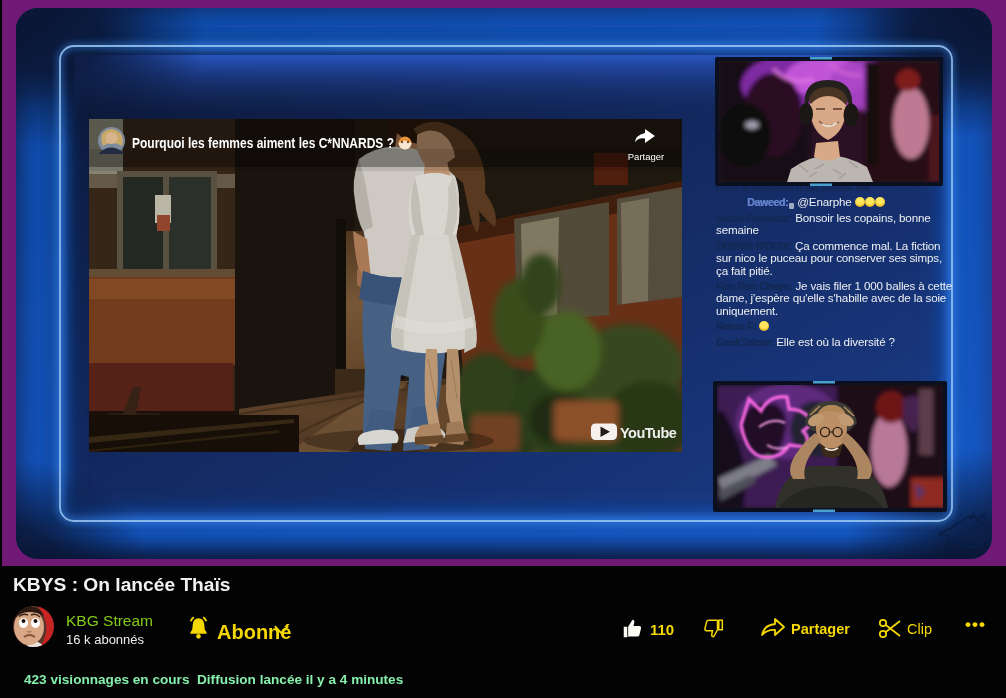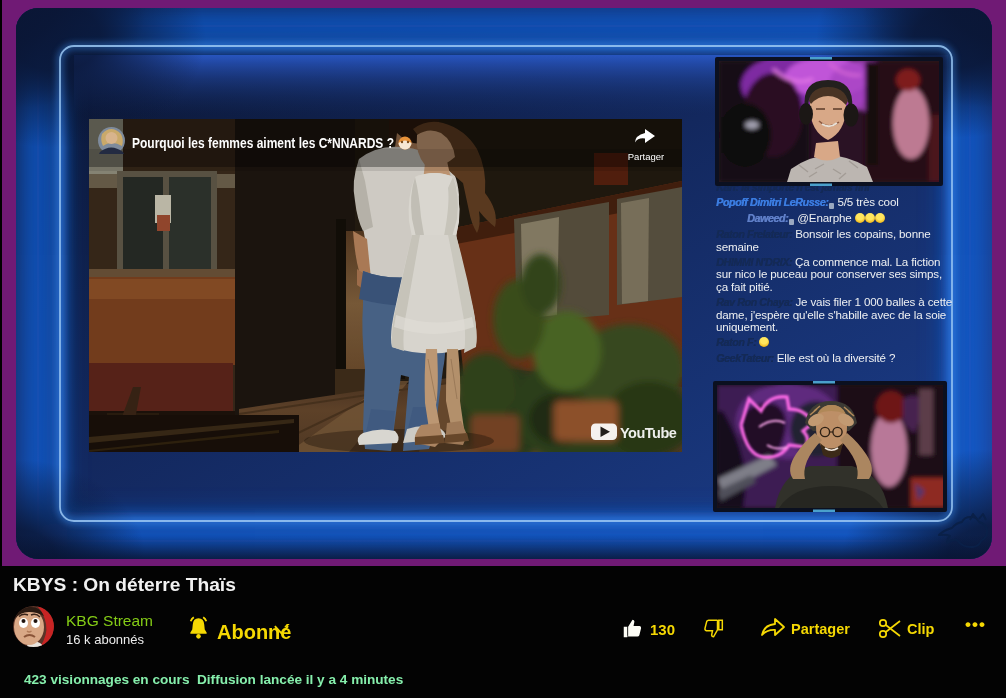--- a/index.html
+++ b/index.html
@@ -5,36 +5,36 @@
 html,body{margin:0;padding:0;background:#000;}
 body{width:1006px;height:698px;overflow:hidden;position:relative;font-family:"Liberation Sans",sans-serif;}
 #player{position:absolute;left:2px;top:0;width:1006px;height:566px;background:#701a75;}
 #screen{position:absolute;left:14px;top:8px;width:976px;height:551px;border-radius:22px;overflow:hidden;background:#0d1c44;}
 #video{position:absolute;left:73px;top:111px;width:593px;height:333px;}
 #cam1{position:absolute;left:699px;top:49px;width:228px;height:129px;z-index:4;}
 #cam2{position:absolute;left:697px;top:373px;width:234px;height:131px;z-index:4;}
 #chat{position:absolute;left:700px;top:172.5px;width:245px;height:209px;z-index:2;
   font-size:11.6px;line-height:12.3px;letter-spacing:-0.15px;color:#eef0f2;overflow:hidden;}
 #chat .m{margin-bottom:3.2px;white-space:nowrap;}
-#chat b{letter-spacing:-0.4px;font-size:10.7px;text-shadow:0.4px 0 0 currentColor;font-style:italic;}
+#chat b{letter-spacing:-0.4px;font-size:10.7px;text-shadow:0.4px 0 0 currentColor;}
 .u1{color:#3b7ce0;}
 .u2{color:#5f7fc8;padding-left:31px;}
 .u3{color:#142a56;}
 .em{display:inline-block;width:10px;height:10px;border-radius:50%;
   background:radial-gradient(circle at 50% 35%,#ffe65e 40%,#f0b81b 75%,#c8920a);vertical-align:-1px;}
 .badge{display:inline-block;width:5px;height:6px;background:#9aa8c0;border-radius:1px;vertical-align:-3px;margin-left:1px;}
 #below{position:absolute;left:0;top:566px;width:1006px;height:132px;background:#030303;color:#f1f1f1;}
 #title{position:absolute;left:13px;top:574px;font-size:19.2px;font-weight:bold;color:#f1f1f1;}
 #avatar{position:absolute;left:13px;top:606px;width:41px;height:41px;border-radius:50%;overflow:hidden;}
 #chname{position:absolute;left:66px;top:612px;font-size:15.5px;color:#84cc16;}
 #subs{position:absolute;left:66px;top:632px;font-size:13px;color:#ececec;}
 #abonne{position:absolute;left:217px;top:621px;font-size:20px;font-weight:bold;color:#f5d803;}
 #likes{position:absolute;left:650px;top:621px;font-size:15px;font-weight:bold;color:#f5d803;}
 #partager{position:absolute;left:791px;top:621px;font-size:14.5px;font-weight:bold;color:#f5d803;}
-#clip{position:absolute;left:907px;top:621px;font-size:14.5px;font-weight:bold;color:#f5d803;}
+#clip{position:absolute;left:907px;top:621px;font-size:14.5px;font-weight:normal;color:#f5d803;}
 #dots{position:absolute;left:965px;top:615px;font-size:17px;font-weight:bold;color:#f5d803;letter-spacing:1px;}
 #info{position:absolute;left:24px;top:672px;font-size:13.6px;font-weight:bold;color:#86efac;text-align:center;}
 .icon{position:absolute;}
 </style>
 </head>
 <body>
 <div id="player">
   <div id="screen">
     <svg id="bgfx" width="976" height="551" style="position:absolute;left:0;top:0;">
       <defs>
@@ -277,21 +277,20 @@
         <path d="M104 64 q10 9 20 1" stroke="#8a5a42" stroke-width="1.6" fill="none"></path>
         <path d="M107 67 q7.5 5 15 -1" stroke="#e8e0d6" stroke-width="2" fill="none"></path>
         <path d="M101 52 l9 0 M118 52 l9 0" stroke="#5a3a28" stroke-width="1.5"></path>
         <path d="M90 52 q-4 -29 23 -29 q27 0 24 29 l-3 1 q0 -23 -21 -23 q-21 0 -20 23 Z" fill="#23201e"></path>
         <ellipse cx="136" cy="58" rx="7.5" ry="11.5" fill="#1b1715"></ellipse>
         <ellipse cx="91" cy="57" rx="7" ry="11" fill="#1b1715"></ellipse>
       </g>
     </svg>
     <div id="chat">
       <div class="m"><b class="u3">Karl: la simporte n'est jamais fini</b></div>
-      <div class="m"><b class="u1">Popoff Dimitri LeRusse:</b><span class="badge"></span> 5/5 très cool</div>
       <div class="m"><b class="u2">Daweed:</b><span class="badge"></span> @Enarphe <span class="em"></span><span class="em"></span><span class="em"></span></div>
       <div class="m"><b class="u3">Raton Frelateur:</b> Bonsoir les copains, bonne<br>semaine</div>
       <div class="m"><b class="u3">DHIMMI N'DRIX:</b> Ça commence mal. La fiction<br>sur nico le puceau pour conserver ses simps,<br>ça fait pitié.</div>
       <div class="m"><b class="u3">Rav Ron Chaya:</b> Je vais filer 1 000 balles à cette<br>dame, j'espère qu'elle s'habille avec de la soie<br>uniquement.</div>
       <div class="m"><b class="u3">Raton F:</b> <span class="em"></span></div>
       <div class="m"><b class="u3">GeekTateur:</b> Elle est où la diversité ?</div>
     </div>
     <svg id="cam2" viewBox="0 0 234 131">
       <defs>
         <filter id="c2b" x="-20%" y="-20%" width="140%" height="140%">
@@ -344,39 +343,39 @@
         <path d="M80 98 q-7 -10 3 -25 q8 -12 19 -21 l7 7 q-10 10 -15 21 q-4 10 -2 18 Z" fill="#ab8660"></path>
         <path d="M156 98 q7 -10 -3 -25 q-8 -12 -19 -21 l-7 7 q10 10 15 21 q4 10 2 18 Z" fill="#ab8660"></path>
         <ellipse cx="103" cy="39" rx="8.5" ry="5.5" fill="#c29a72" transform="rotate(-28 103 39)"></ellipse>
         <ellipse cx="133" cy="39" rx="8.5" ry="5.5" fill="#c29a72" transform="rotate(28 133 39)"></ellipse>
         <path d="M97 34 l7 -6 M101 30 l6 -5 M135 30 l6 5 M131 26 l7 6" stroke="#b08858" stroke-width="1.6"></path>
       </g>
     </svg>
   </div>
 </div>
 <div id="below"></div>
-<div id="title">KBYS : On déterre Thaïs</div>
+<div id="title">KBYS : On lancée Thaïs</div>
 <svg id="avatar" viewBox="0 0 41 41">
   <rect width="41" height="41" fill="#5a3428"></rect>
   <path d="M24 0 q17 4 17 20 q0 16 -14 21 q8 -12 6 -23 q-2 -11 -9 -18 Z" fill="#c82424"></path>
   <path d="M20 35 q9 1 10 6 l-16 0 q0 -5 6 -6 Z" fill="#e8e4de"></path>
   <ellipse cx="16" cy="21" rx="15" ry="18" fill="#d9a886"></ellipse>
   <path d="M2 13 q3 -11 14 -12 q11 -1 15 9 q-7 -4 -15 -4 q-9 0 -14 7 Z" fill="#2a1a12"></path>
   <ellipse cx="10.5" cy="17" rx="4.5" ry="5" fill="#fff"></ellipse>
   <ellipse cx="22.5" cy="17" rx="4.5" ry="5" fill="#fff"></ellipse>
   <circle cx="10.5" cy="15" r="2" fill="#201410"></circle>
   <circle cx="22.5" cy="15" r="2" fill="#201410"></circle>
   <path d="M6 10.5 q4 -3.5 9 -1.5 M18 9 q5 -2 9 2" stroke="#3a241a" stroke-width="1.5" fill="none"></path>
   <path d="M11 31 q5.5 -4 11 0" stroke="#8a5438" stroke-width="2" fill="none"></path>
   <path d="M14 25 q2 2 4.5 0" stroke="#b07a58" stroke-width="1.3" fill="none"></path>
 </svg>
 <div id="chname">KBG Stream</div>
 <div id="subs">16 k abonnés</div>
 <div id="abonne">Abonné</div>
-<div id="likes">130</div>
+<div id="likes">110</div>
 <div id="partager">Partager</div>
 <div id="clip">Clip</div>
 <div id="dots">•••</div>
 <div id="info">423 visionnages en cours&nbsp;&nbsp;Diffusion lancée il y a 4 minutes</div>
 <svg class="icon" style="left:186px;top:615px" width="25" height="25" viewBox="0 0 24 24">
   <path d="M12 3 q5 0 5.5 6 l0.5 5 l1.8 2.8 l0 1.2 l-15.6 0 l0 -1.2 l1.8 -2.8 l0.5 -5 q0.5 -6 5.5 -6 Z" fill="#f5d803"></path>
   <circle cx="12" cy="20.5" r="2.2" fill="#f5d803"></circle>
   <path d="M4.5 6 q1 -2.5 3 -3.8 M19.5 6 q-1 -2.5 -3 -3.8" stroke="#f5d803" stroke-width="1.8" fill="none"></path>
 </svg>
 <svg class="icon" style="left:273px;top:624px" width="17" height="12" viewBox="0 0 18 12">

